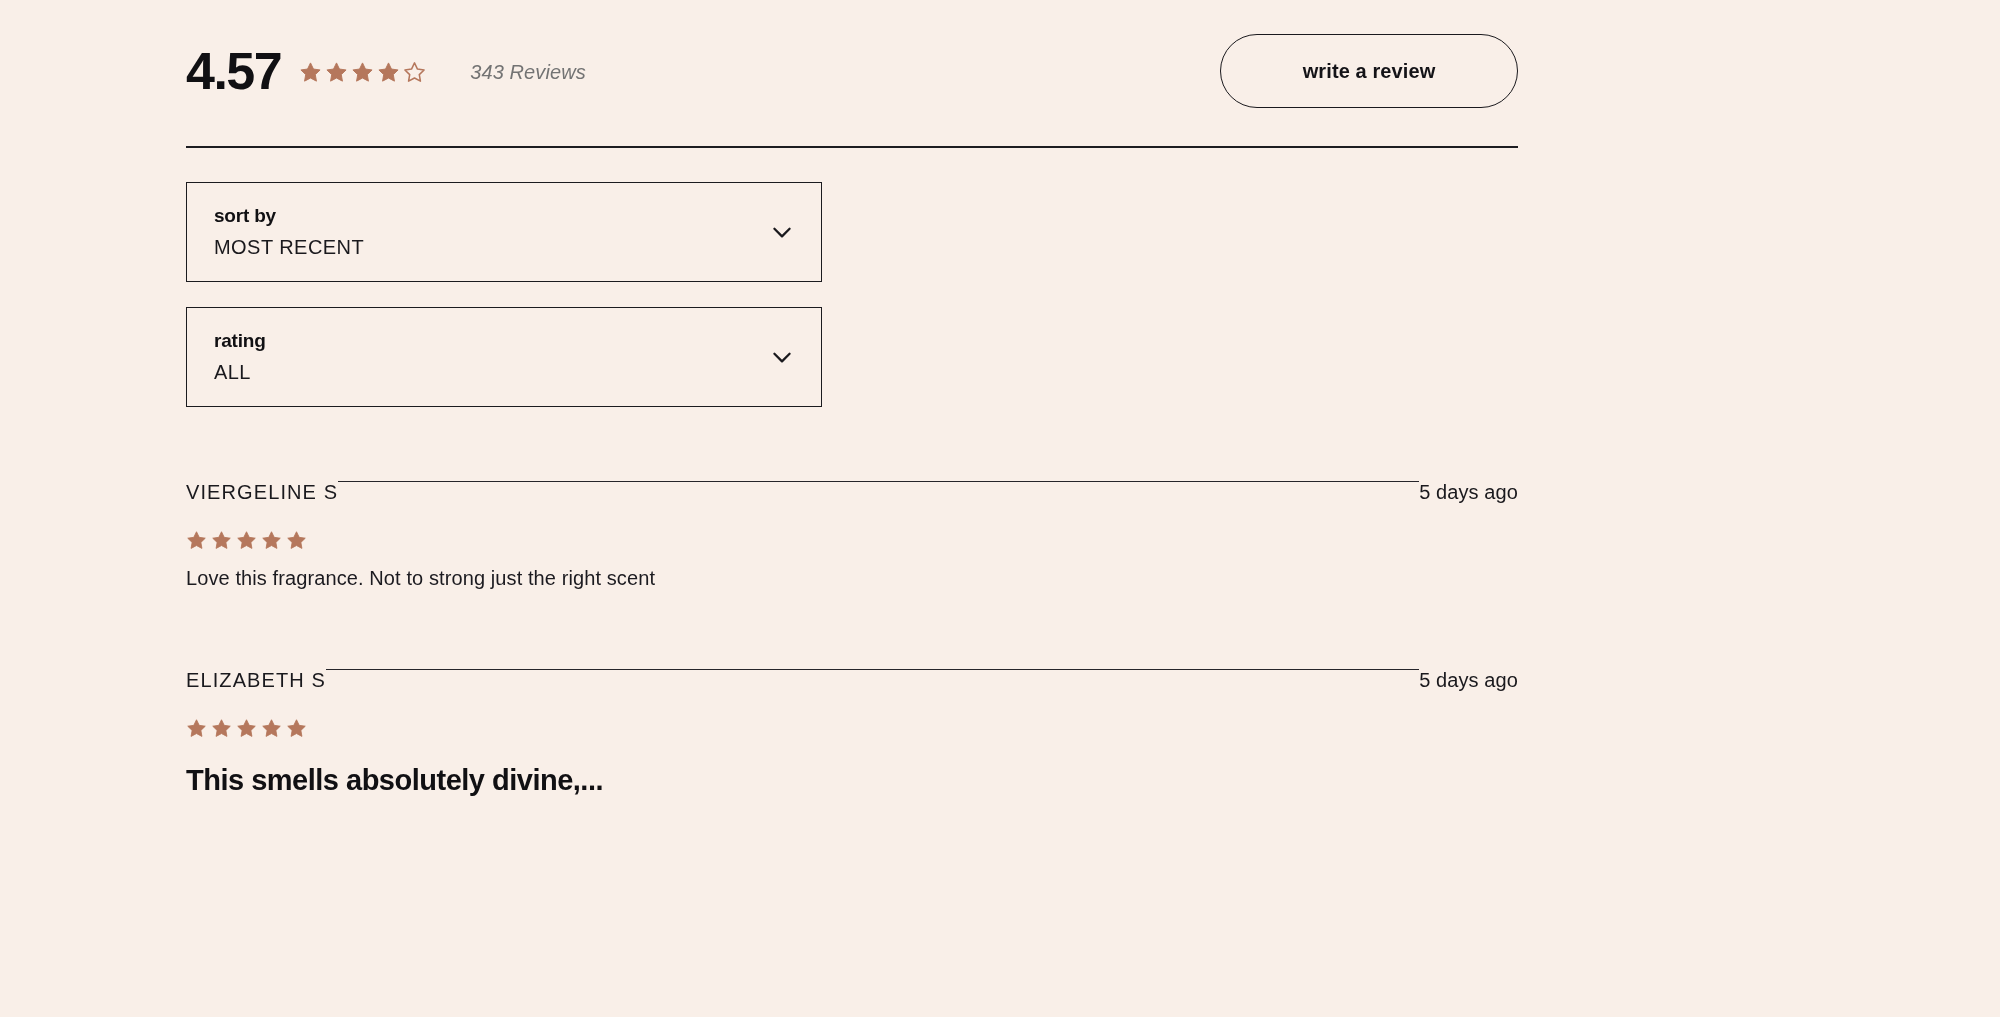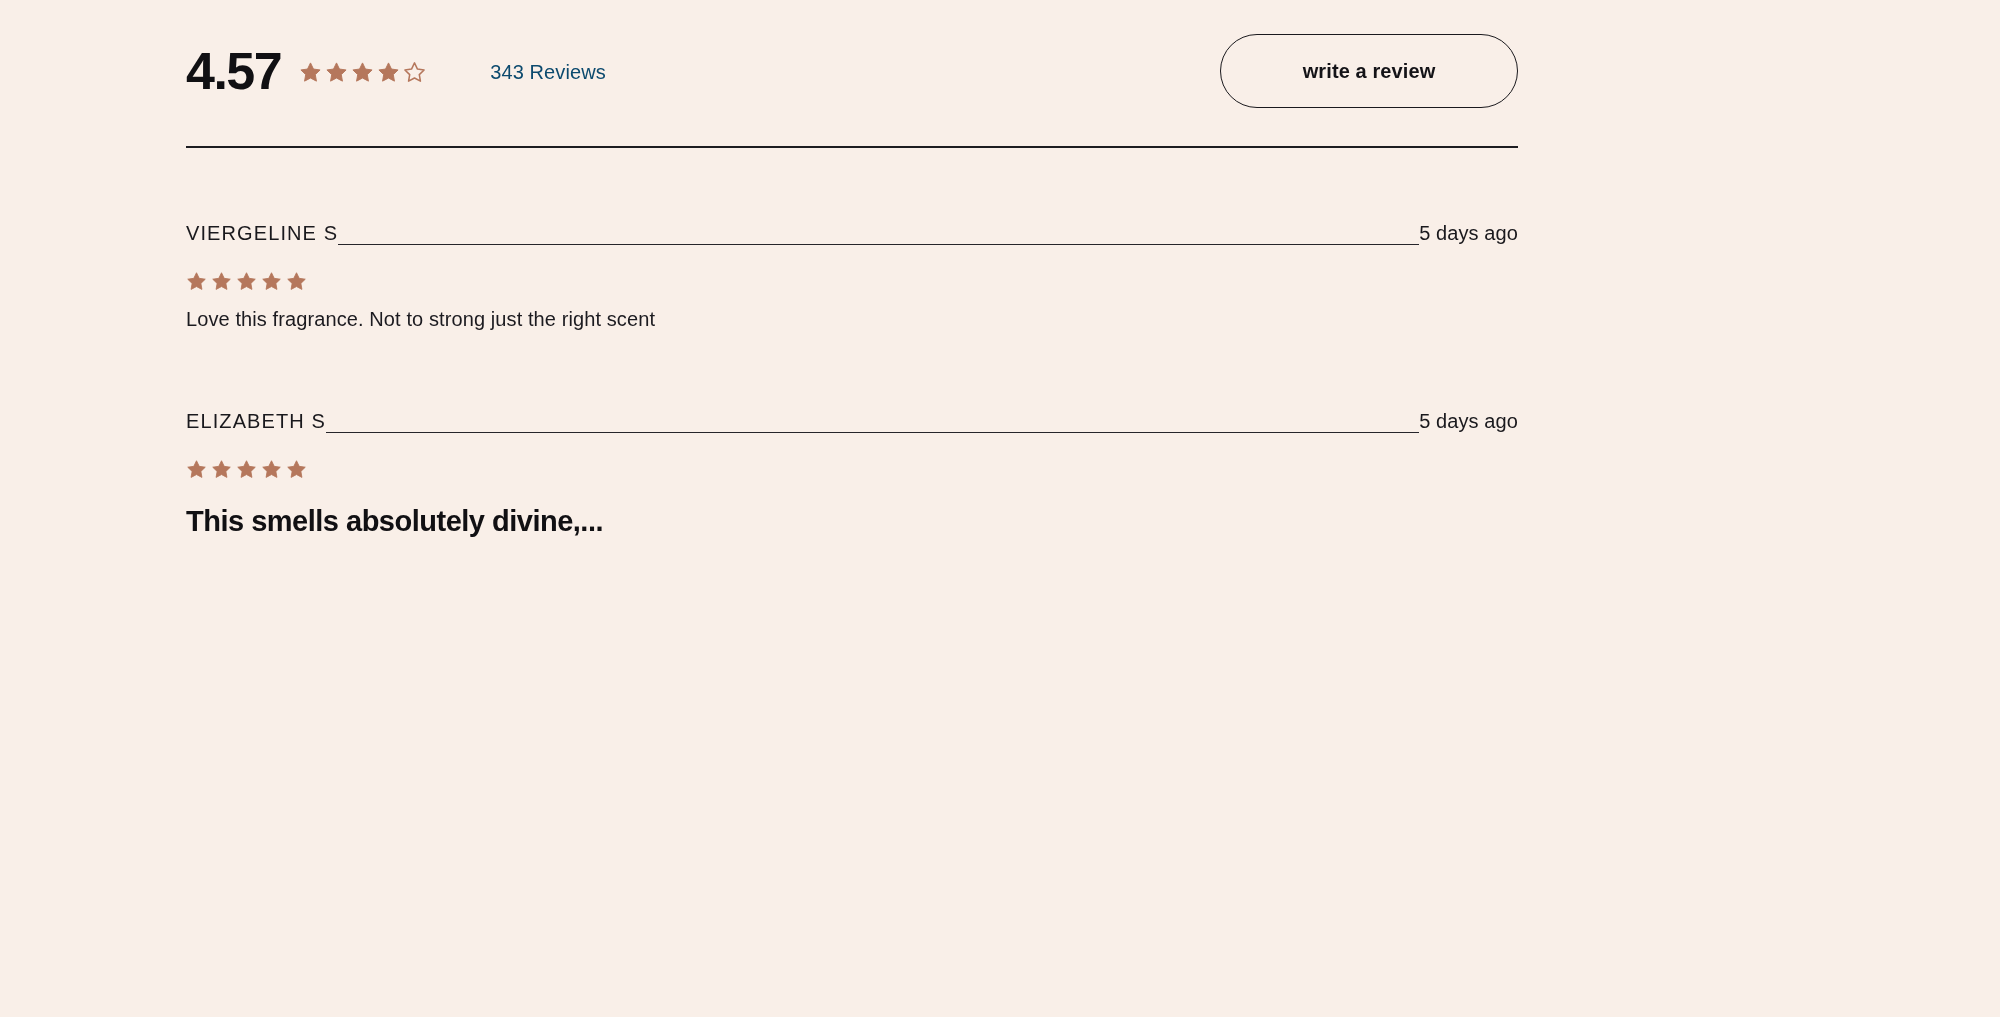--- a/index.html
+++ b/index.html
@@ -42,26 +42,27 @@
     color: #111013;
   }
   .summary-stars {
     display: flex;
     align-items: center;
     gap: 3px;
     margin-left: 18px;
     margin-top: 2px;
   }
   .review-count {
-    margin-left: 64px;
-    font-size: 20px;
-    font-weight: 400;
-    color: #0c4a6e;
+    margin-left: 44px;
+    font-size: 20px;
+    font-weight: 400;
+    color: #737373;
     letter-spacing: 0.1px;
     margin-top: 3px;
+    font-style: italic;
   }
   .write-review-btn {
     box-sizing: border-box;
     min-width: 298px;
     height: 74px;
     padding: 0 40px;
     border: 1.6px solid #1a191d;
     border-radius: 999px;
     background: transparent;
     font-family: "Liberation Sans", sans-serif;
@@ -124,21 +125,21 @@
 
   
   .reviews {
     margin-top: 74px;
   }
   .review + .review {
     margin-top: 76px;
   }
   .review-meta {
     display: flex;
-    align-items: flex-end;
+    align-items: flex-start;
   }
   .reviewer-name {
     font-size: 20px;
     font-weight: 400;
     letter-spacing: 1.1px;
     color: #1a191d;
     white-space: nowrap;
   }
   .meta-rule {
     flex: 1 1 auto;
@@ -210,20 +211,36 @@
             </svg>
           </span>
         </div>
       <div class="review-count">343 Reviews</div>
     </div>
     <button class="write-review-btn">write a review</button>
   </div>
 
   <div class="header-rule"></div>
 
+  <div class="filters" id="filters">
+      <div class="select-box">
+        <div class="select-label">sort by</div>
+        <div class="select-value">MOST RECENT</div>
+        <span class="chevron"><svg viewBox="0 0 24 24" fill="none" aria-hidden="true">
+            <path d="M5 9 L12 16 L19 9" stroke="#1a191d" stroke-width="2.1" stroke-linecap="round" stroke-linejoin="round"></path>
+          </svg></span>
+      </div>
+      <div class="select-box">
+        <div class="select-label">rating</div>
+        <div class="select-value">ALL</div>
+        <span class="chevron"><svg viewBox="0 0 24 24" fill="none" aria-hidden="true">
+            <path d="M5 9 L12 16 L19 9" stroke="#1a191d" stroke-width="2.1" stroke-linecap="round" stroke-linejoin="round"></path>
+          </svg></span>
+      </div>
+    </div>
 
   <div class="reviews" id="reviews-list">
       <div class="review">
         <div class="review-meta">
           <div class="reviewer-name">VIERGELINE S</div>
           <div class="meta-rule"></div>
           <div class="review-date">5 days ago</div>
         </div>
         <div class="review-stars">
           <span style="display: inline-flex;">

